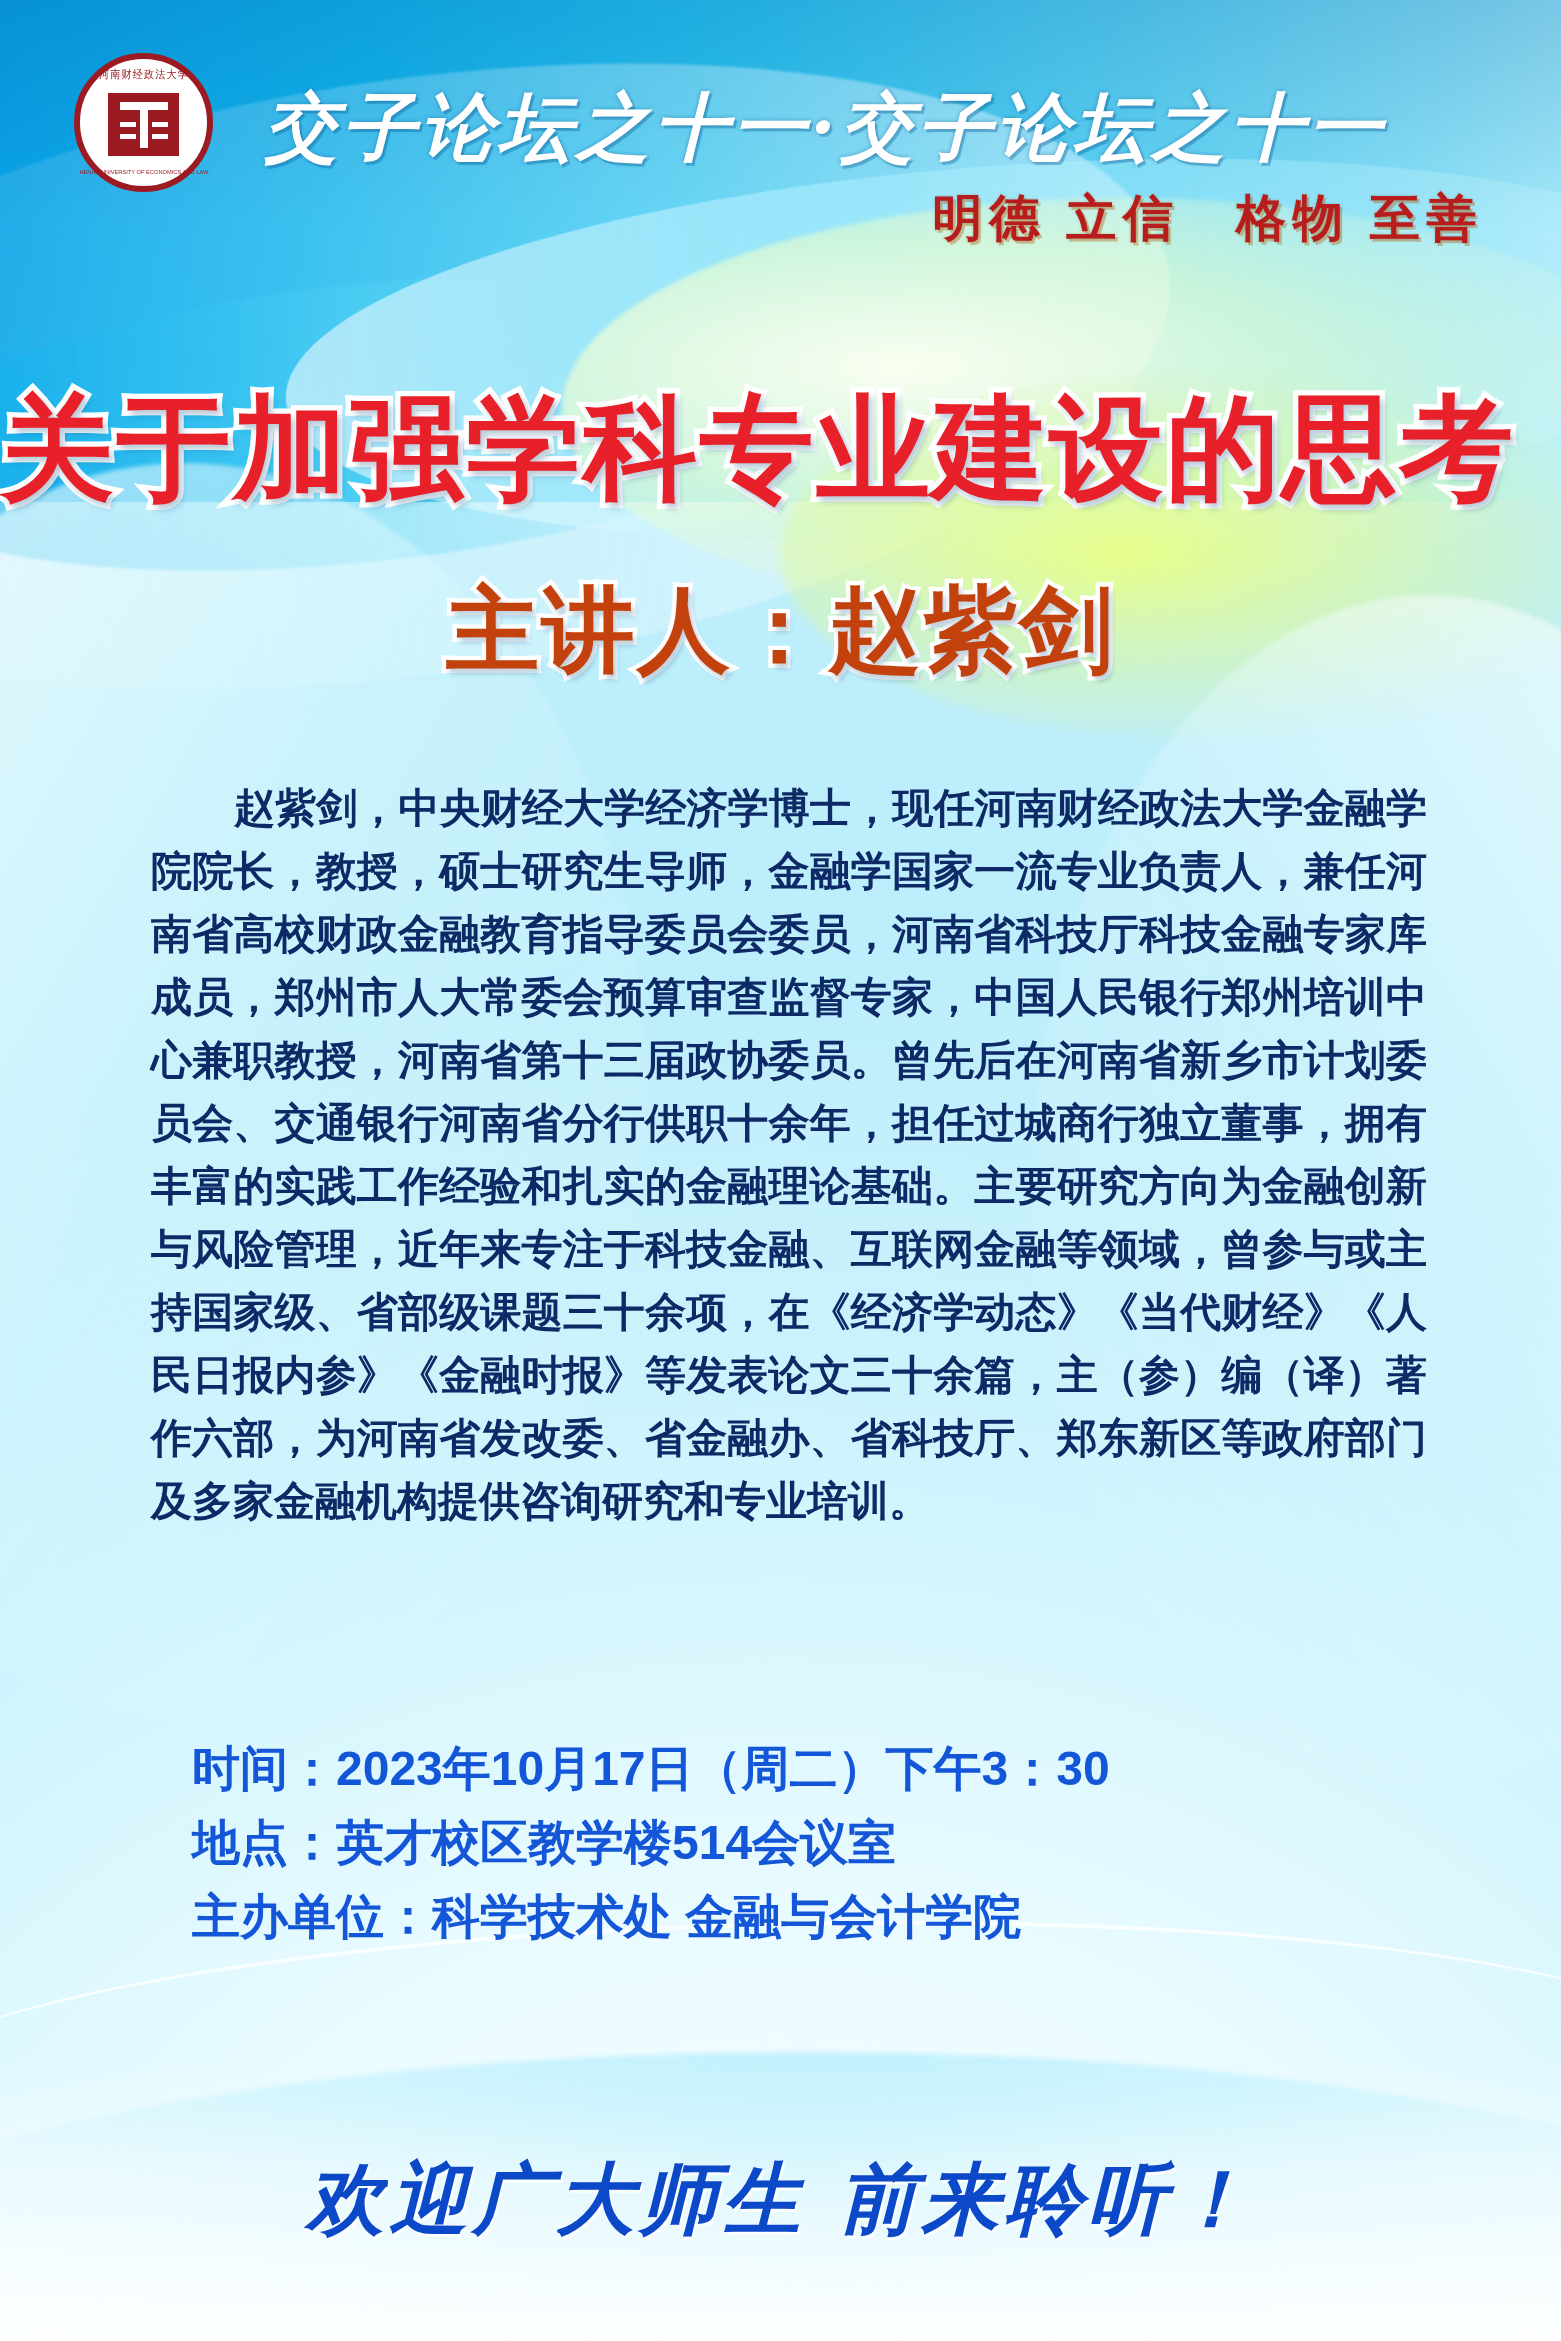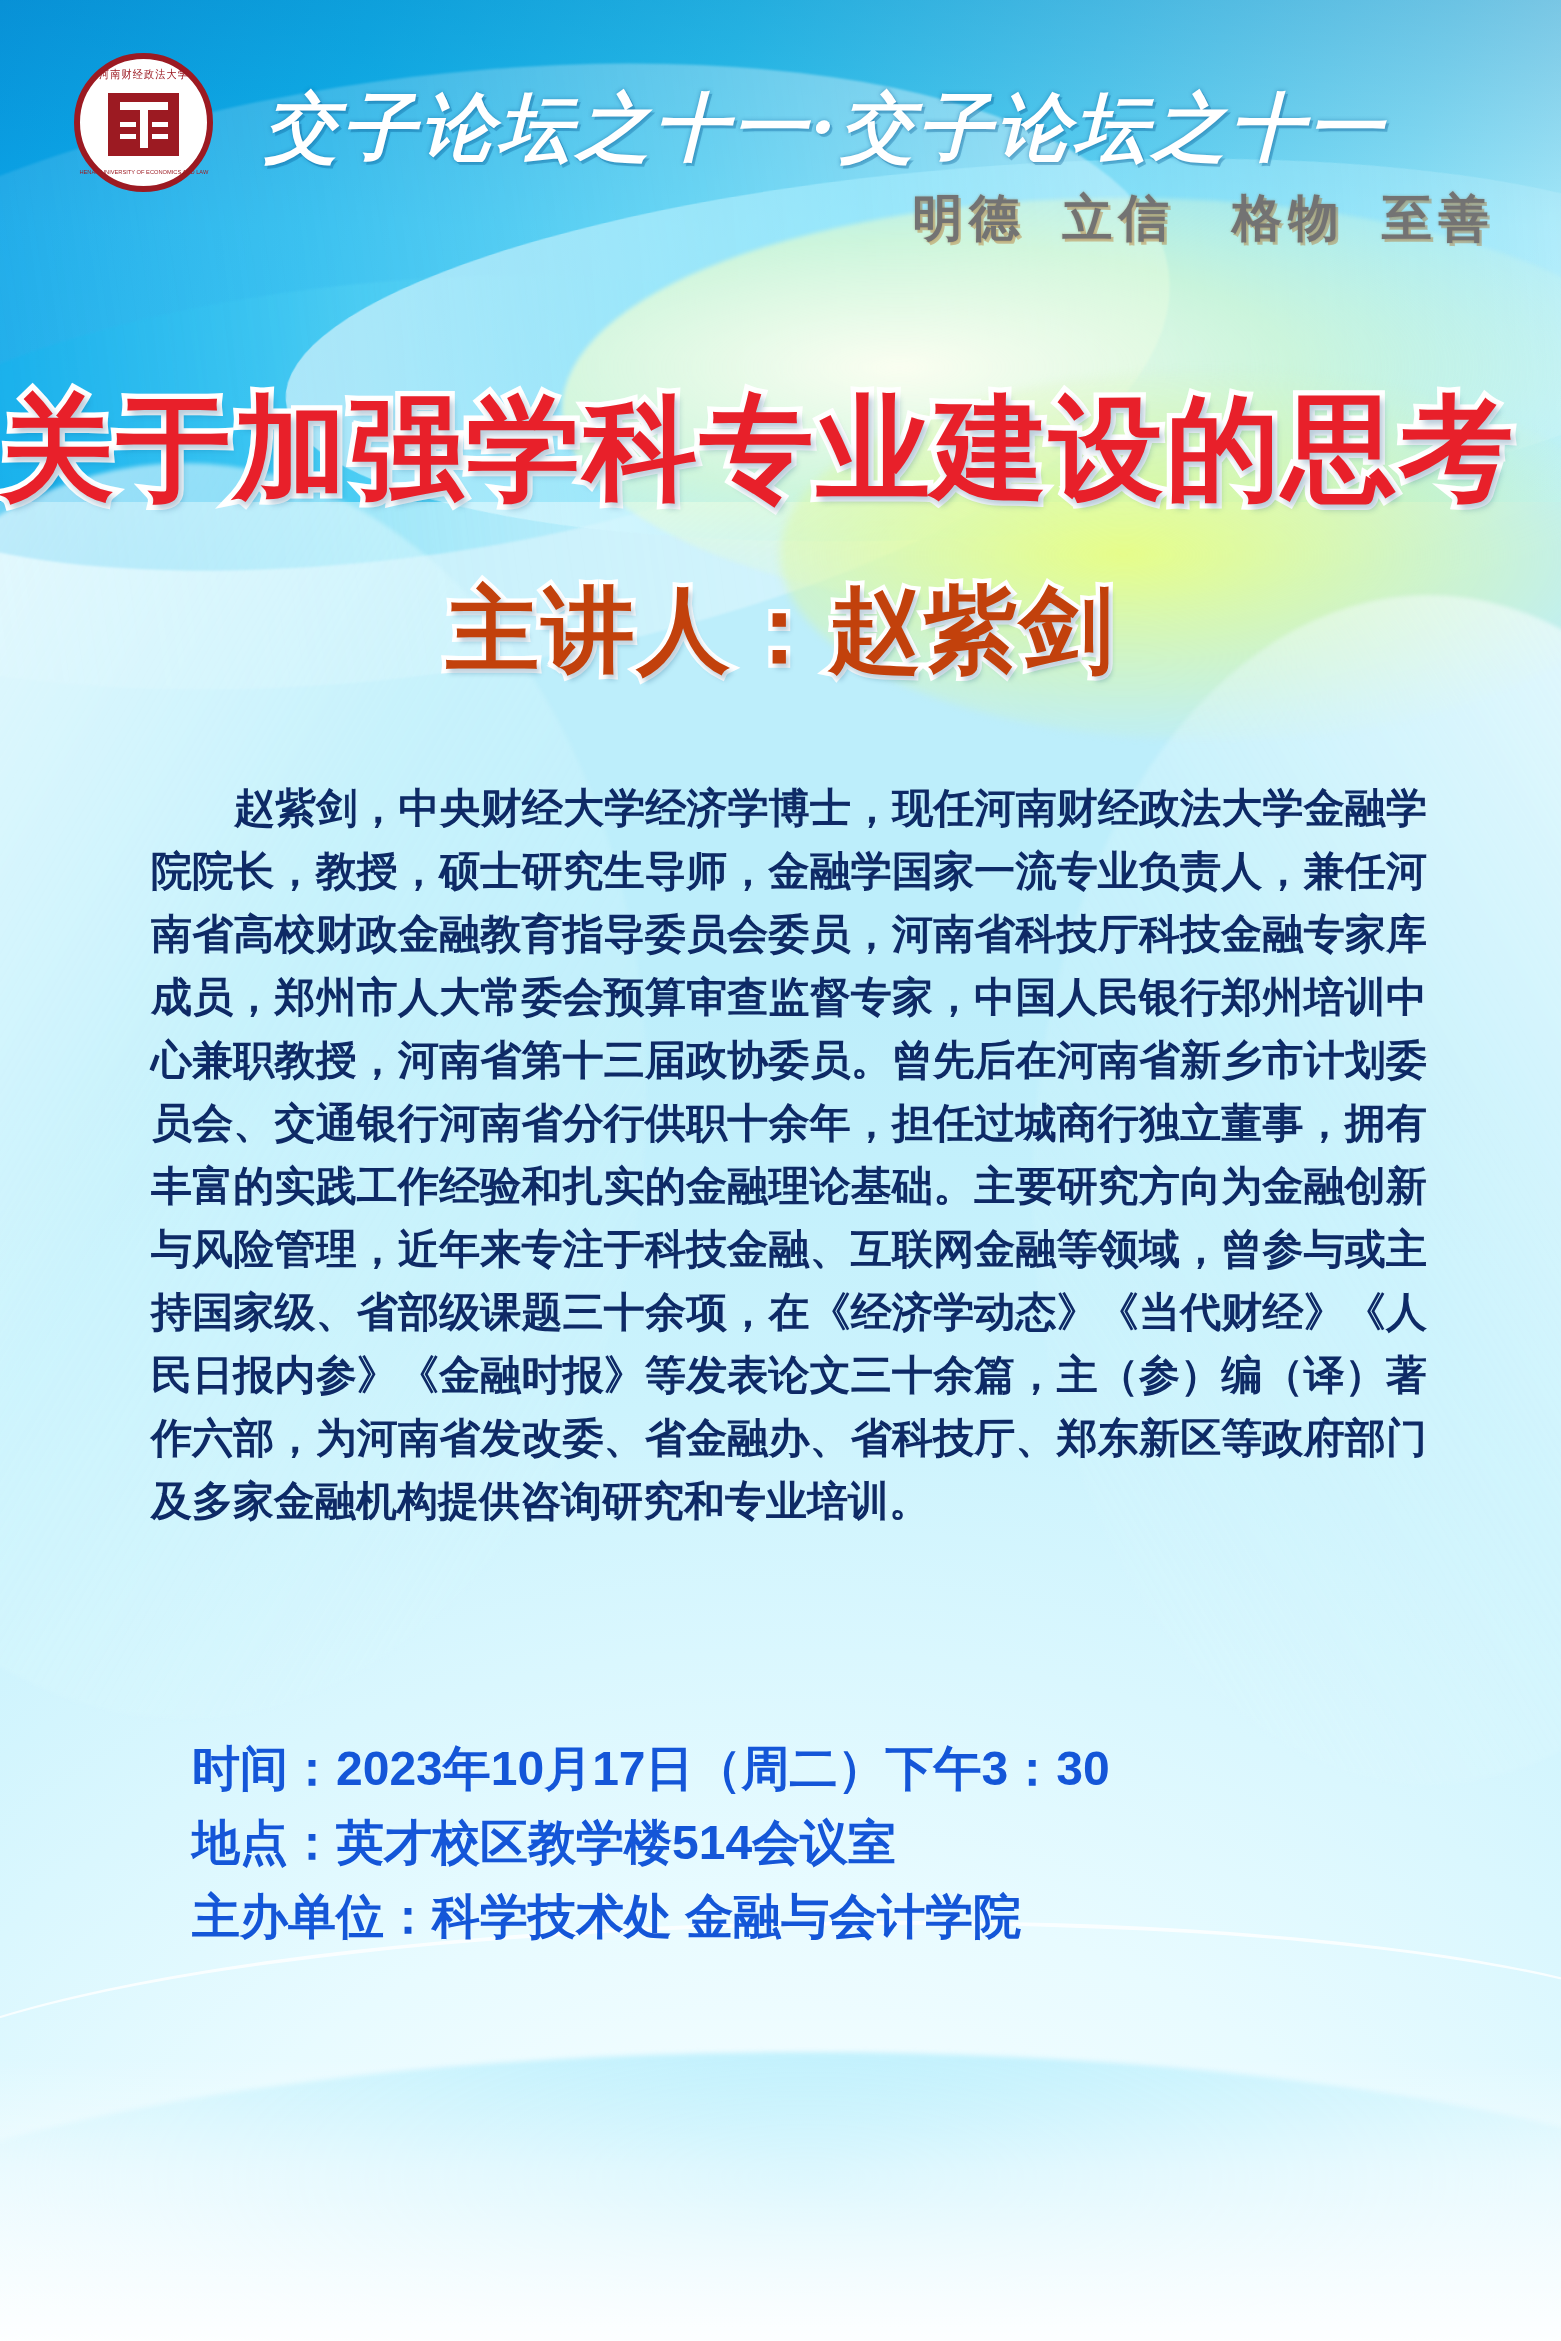--- a/index.html
+++ b/index.html
@@ -208,25 +208,25 @@
     font-size: 74px;
     color: #ffffff;
     letter-spacing: 4px;
     text-shadow:
       0 0 4px rgba(0,80,140,0.45),
       2.6px 3.3px 0 rgba(0,90,150,0.30);
     white-space: nowrap;
   }
   .header-sub {
     position: absolute;
-    right: 66px; top: 185px;
-    font-family: Liberation Mono, monospace;
+    right: 78px; top: 185px;
+    font-family: Liberation Sans, sans-serif;
     font-weight: bold;
     font-size: 50px;
-    color: #737373;
+    color: #b91c1c;
     letter-spacing: 6.6px;
     text-shadow:
       0 0 2.6px rgba(120,60,0,0.35),
       2.6px 2.6px 0 rgba(180,90,0,0.35);
     white-space: nowrap;
   }
 
   
   .main-title {
     position: absolute;
@@ -349,15 +349,16 @@
   <div class="speaker">主讲人：赵紫剑</div>
 
   <div class="bio">赵紫剑，中央财经大学经济学博士，现任河南财经政法大学金融学院院长，教授，硕士研究生导师，金融学国家一流专业负责人，兼任河南省高校财政金融教育指导委员会委员，河南省科技厅科技金融专家库成员，郑州市人大常委会预算审查监督专家，中国人民银行郑州培训中心兼职教授，河南省第十三届政协委员。曾先后在河南省新乡市计划委员会、交通银行河南省分行供职十余年，担任过城商行独立董事，拥有丰富的实践工作经验和扎实的金融理论基础。主要研究方向为金融创新与风险管理，近年来专注于科技金融、互联网金融等领域，曾参与或主持国家级、省部级课题三十余项，在《经济学动态》《当代财经》《人民日报内参》《金融时报》等发表论文三十余篇，主（参）编（译）著作六部，为河南省发改委、省金融办、省科技厅、郑东新区等政府部门及多家金融机构提供咨询研究和专业培训。</div>
 
   <div class="info">
     <div>时间：2023年10月17日（周二）下午3：30</div>
     <div>地点：英才校区教学楼514会议室</div>
     <div>主办单位：科学技术处 金融与会计学院</div>
   </div>
 
+  <div class="welcome">欢迎广大师生 前来聆听！</div>
 
 </div>
 
 
 </body></html>

